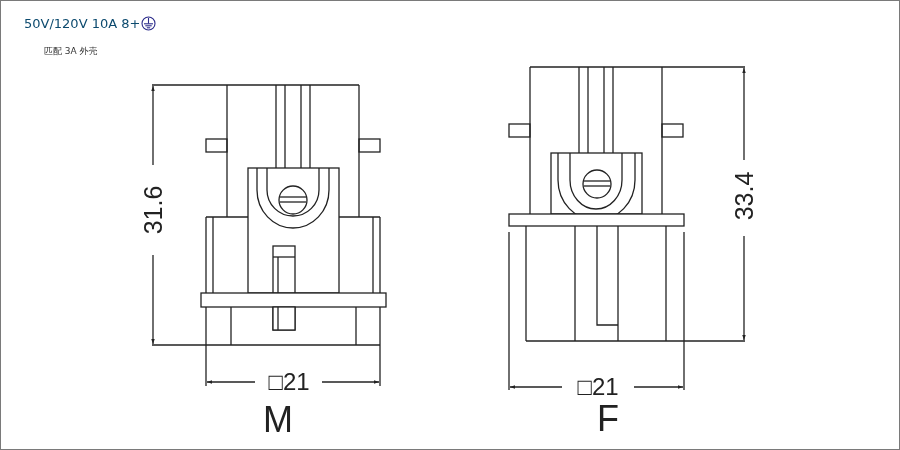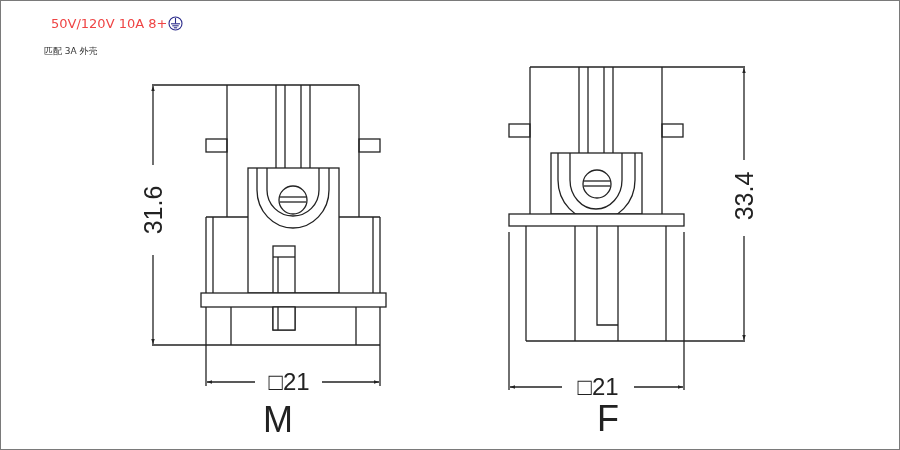--- a/index.html
+++ b/index.html
@@ -5,21 +5,21 @@
   html, body { margin: 0; padding: 0; background: #ffffff; }
   body { width: 900px; height: 450px; position: relative; overflow: hidden; }
   .frame {
     position: absolute; left: 0; top: 0; width: 898px; height: 448px;
     border: 1px solid #7a7a7a; border-top-width: 1px;
     box-sizing: content-box;
   }
   .title {
     position: absolute; left: 24px; top: 16px;
     font-family: "DejaVu Sans", sans-serif; font-size: 13px;
-    color: #ef4444; letter-spacing: 0px; white-space: nowrap; margin-left: 27px;
+    color: #0c4a6e; letter-spacing: 0px; white-space: nowrap;
   }
   .title .ground { display: inline-block; vertical-align: -3px; margin-left: 1px; }
   .subtitle {
     position: absolute; left: 24px; top: 45px;
     font-family: "DejaVu Sans", sans-serif; font-size: 9px; color: #333;
     white-space: nowrap;
     padding-left: 20px;
   }
   svg.drawing { position: absolute; left: 0; top: 0; }
   svg.drawing text { font-family: "Liberation Sans", sans-serif; fill: #222; }

